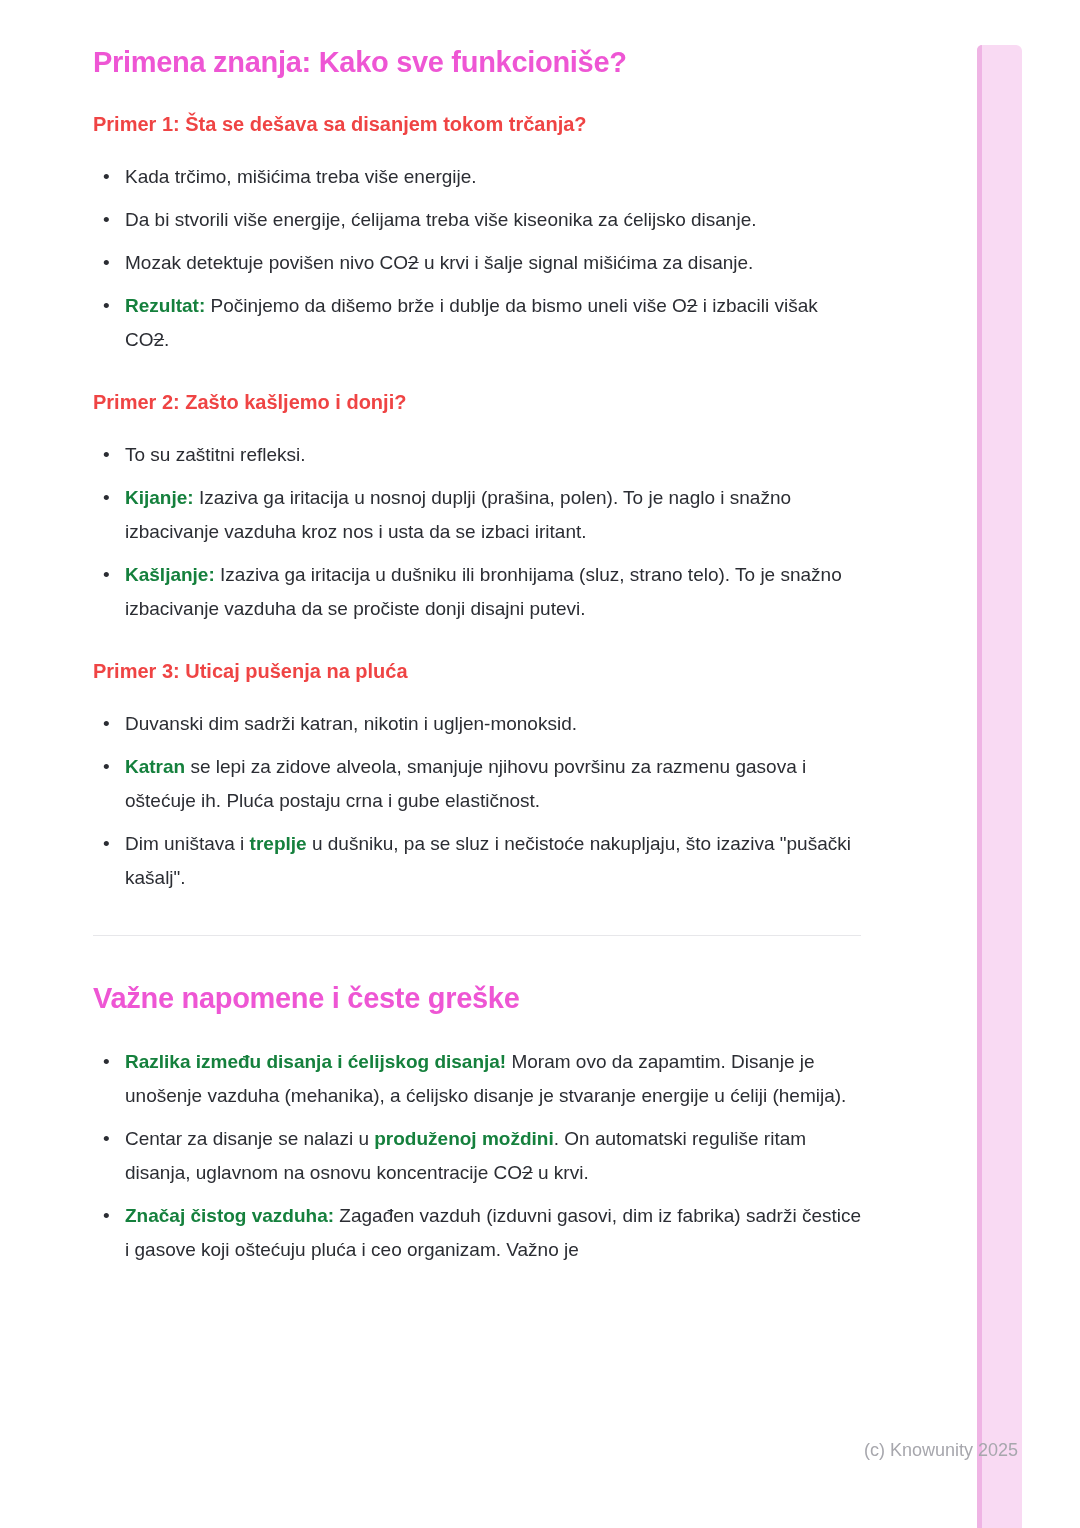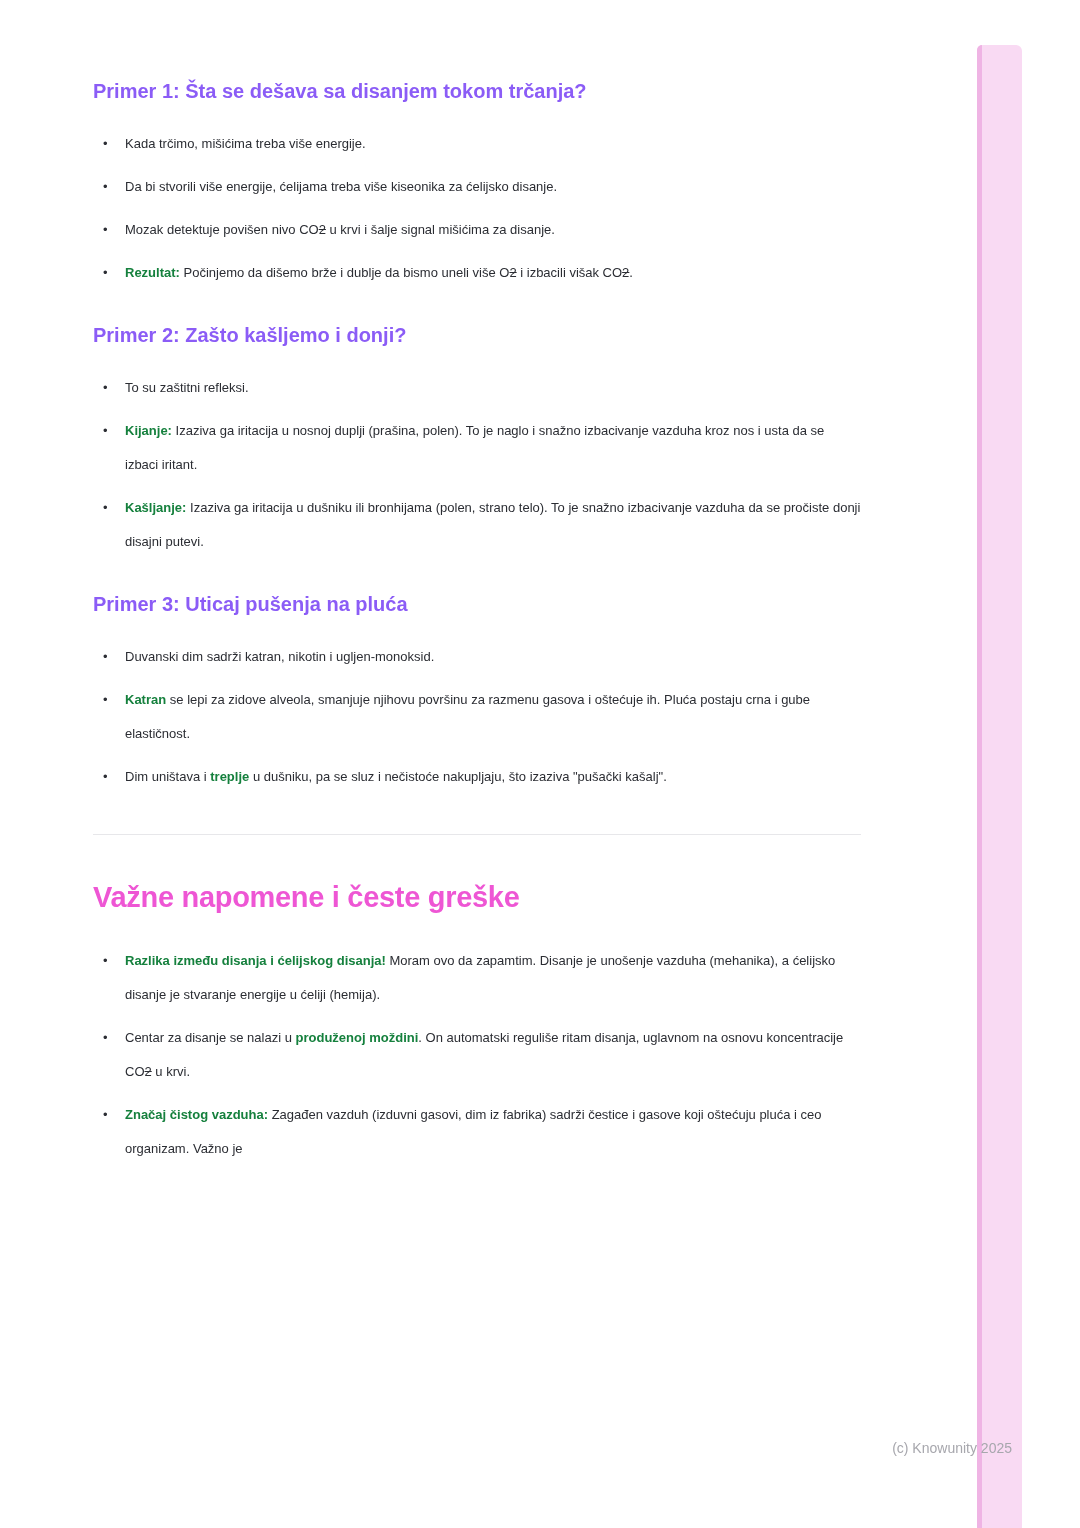--- a/index.html
+++ b/index.html
@@ -20,32 +20,32 @@
     .doc-title {
       color: #ee56d4;
       font-size: 29px;
       font-weight: 700;
       letter-spacing: -0.3px;
       margin-bottom: 30px;
     }
     .doc-subheading {
       font-size: 20px;
       font-weight: 700;
-      color: #8b5cf6;
+      color: #ef4444;
       margin-top: 34px;
       margin-bottom: 24px;
     }
     ul.doc-list {
       list-style: none;
       margin: 0 0 6px 0;
     }
     ul.doc-list li {
       position: relative;
       padding-left: 32px;
-      font-size: 13px;
+      font-size: 19px;
       line-height: 34px;
       margin-bottom: 9px;
       color: #2b2d33;
     }
     ul.doc-list li::before {
       content: "\2022";
       position: absolute;
       left: 10px;
       top: 0;
       color: #2b2d33;
@@ -73,43 +73,44 @@
       left: 0;
       top: 0;
       width: 5px;
       height: 100%;
       background: #efb4e4;
       border-top-left-radius: 6px;
     }
     .footer {
       position: absolute;
       top: 1440px;
-      right: 68px;
-      font-size: 14px;
+      right: 62px;
+      font-size: 18px;
       color: #a7a7ad;
       z-index: 2;
       font-family: "Liberation Sans", sans-serif;
     }
   </style>
 </head>
 <body>
 
 <div class="content">
+    <h1 class="doc-title">Primena znanja: Kako sve funkcioniše?</h1>
     <h2 class="doc-subheading">Primer 1: Šta se dešava sa disanjem tokom trčanja?</h2>
     <ul class="doc-list">
       <li><span>Kada trčimo, mišićima treba više energije.</span></li>
       <li><span>Da bi stvorili više energije, ćelijama treba više kiseonika za ćelijsko disanje.</span></li>
       <li><span>Mozak detektuje povišen nivo CO</span><span class="strike">2</span><span> u krvi i šalje signal mišićima za disanje.</span></li>
       <li><span class="bold">Rezultat:</span><span> Počinjemo da dišemo brže i dublje da bismo uneli više O</span><span class="strike">2</span><span> i izbacili višak CO</span><span class="strike">2</span><span>.</span></li>
     </ul>
     <h2 class="doc-subheading">Primer 2: Zašto kašljemo i donji?</h2>
     <ul class="doc-list">
       <li><span>To su zaštitni refleksi.</span></li>
       <li><span class="bold">Kijanje:</span><span> Izaziva ga iritacija u nosnoj duplji (prašina, polen). To je naglo i snažno izbacivanje vazduha kroz nos i usta da se izbaci iritant.</span></li>
-      <li><span class="bold">Kašljanje:</span><span> Izaziva ga iritacija u dušniku ili bronhijama (polen, strano telo). To je snažno izbacivanje vazduha da se pročiste donji disajni putevi.</span></li>
+      <li><span class="bold">Kašljanje:</span><span> Izaziva ga iritacija u dušniku ili bronhijama (sluz, strano telo). To je snažno izbacivanje vazduha da se pročiste donji disajni putevi.</span></li>
     </ul>
     <h2 class="doc-subheading">Primer 3: Uticaj pušenja na pluća</h2>
     <ul class="doc-list">
       <li><span>Duvanski dim sadrži katran, nikotin i ugljen-monoksid.</span></li>
       <li><span class="bold">Katran</span><span> se lepi za zidove alveola, smanjuje njihovu površinu za razmenu gasova i oštećuje ih. Pluća postaju crna i gube elastičnost.</span></li>
       <li><span>Dim uništava i </span><span class="bold">treplje</span><span> u dušniku, pa se sluz i nečistoće nakupljaju, što izaziva "pušački kašalj".</span></li>
     </ul>
     <hr class="doc-divider">
     <h1 class="doc-title">Važne napomene i česte greške</h1>
     <ul class="doc-list">

